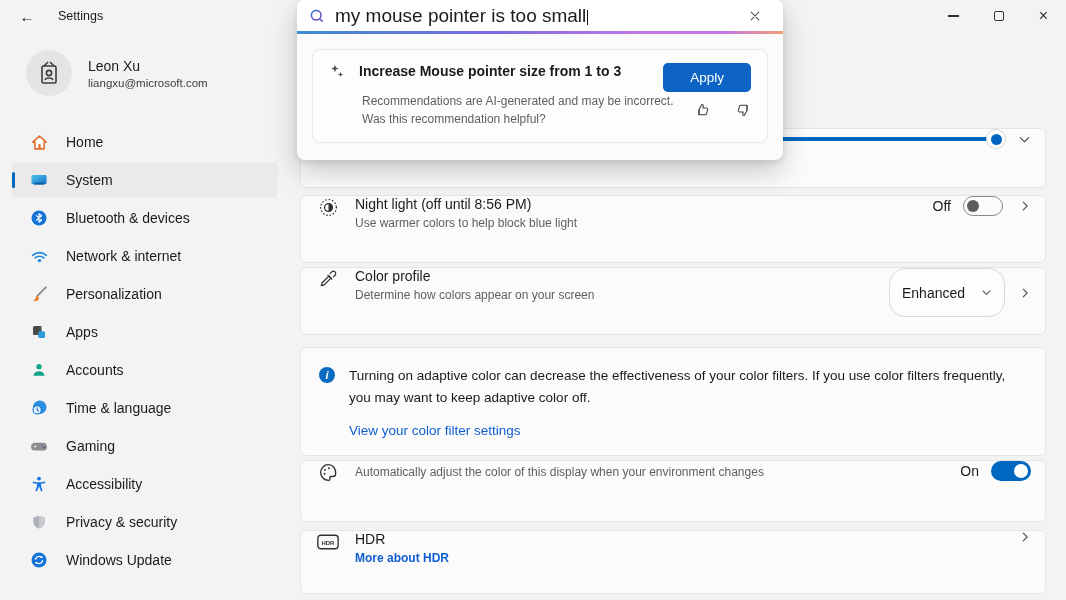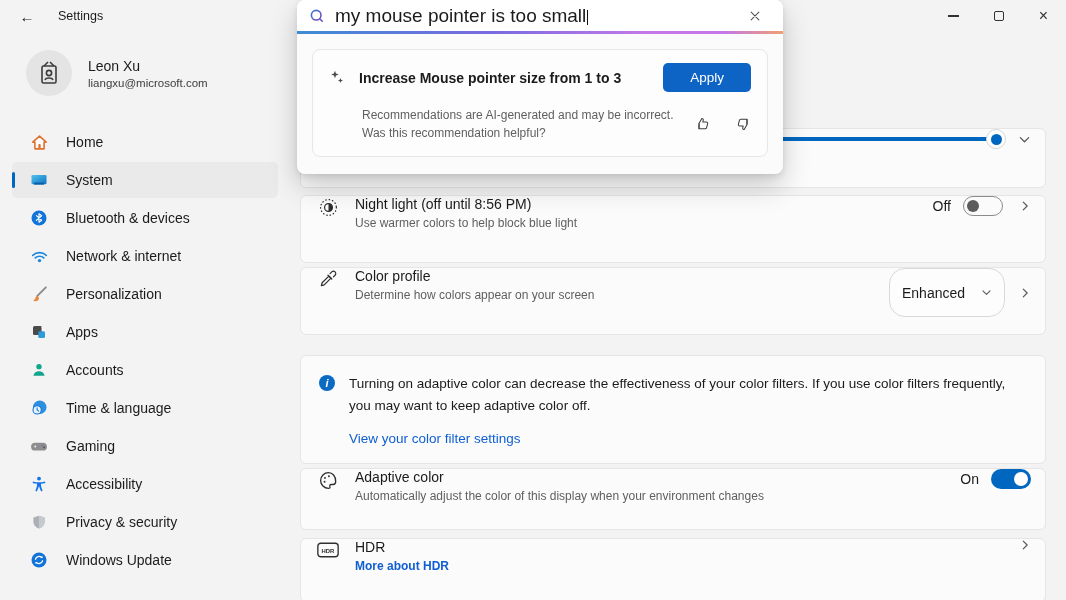--- a/index.html
+++ b/index.html
@@ -46,21 +46,21 @@
   .chev{display:flex;align-items:center;justify-content:center;color:#5a5a5a}
 
   .card-brightness{height:60px;margin-bottom:7px}
   .slider{position:relative;width:440px;height:20px;display:flex;align-items:center}
   .slider-track{width:100%;height:4px;border-radius:2px;background:var(--slider)}
   .slider-thumb{position:absolute;right:-2px;top:0;width:20px;height:20px;border-radius:50%;background:#fff;border:1px solid #d6d6d6;display:flex;align-items:center;justify-content:center}
   .slider-thumb::after{content:"";width:11px;height:11px;border-radius:50%;background:var(--slider)}
   .card-brightness .chev{margin-left:14px}
 
   .card-night{height:68px;margin-bottom:4px}
-  .card-color{height:68px;margin-bottom:20px}
+  .card-color{height:68px;margin-bottom:12px}
   .toggle-label{font-size:14px;margin-right:12px}
   .toggle{width:40px;height:20px;border-radius:10px;position:relative;flex:none}
   .toggle.off{border:1px solid #8b8b8b;background:#fbfbfb}
   .toggle.off .knob{position:absolute;left:3px;top:3px;width:12px;height:12px;border-radius:50%;background:#5c5c5c}
   .toggle.on{background:var(--toggle-on)}
   .toggle.on .knob{position:absolute;right:3px;top:3px;width:14px;height:14px;border-radius:50%;background:#fff}
   .after-toggle{margin-left:16px}
 
   .select-box{height:49px;min-width:116px;border:1px solid #d9d9d9;border-radius:16px;background:#fdfdfd;display:flex;align-items:center;padding:0 10px 0 12px;font-size:14px}
   .select-box .chev{margin-left:16px}
@@ -78,24 +78,24 @@
 
   
   .flyout{position:absolute;left:297px;top:0;width:486px;z-index:20;background:#fbfbfb;border-radius:8px;box-shadow:0 12px 28px rgba(0,0,0,.2),0 2px 6px rgba(0,0,0,.10)}
   .search-bar{height:31px;background:#fff;border-radius:8px 8px 0 0;display:flex;align-items:center;padding:0 12px}
   .search-text{font-size:19px;margin-left:10px;white-space:nowrap}
   .caret{display:inline-block;width:1px;height:15px;background:#111;margin-left:1px;vertical-align:-3px}
   .search-close{margin-left:auto;color:#4f4f4f;font-size:15px;width:22px;text-align:center}
   .grad-bar{height:3px;background:linear-gradient(90deg,var(--g1) 0%,var(--g2) 40%,var(--g3) 72%,var(--g3) 88%,var(--g4) 100%)}
   .flyout-body{padding:15px 15px 17px}
   .rec-card{background:#fdfdfd;border:1px solid #e7e7e7;border-radius:8px;padding:13px 16px 14px}
-  .rec-top{display:flex;align-items:center}
+  .rec-top{display:flex;align-items:flex-start}
   .rec-title{font-size:14px;font-weight:bold;margin-left:13px}
   .apply-btn{margin-left:auto;background:var(--accent);color:#fff;border:none;border-radius:5px;font-size:13.5px;padding:7px 27px;font-family:inherit;cursor:pointer}
-  .rec-bottom{display:flex;align-items:center;margin-top:14px;padding-left:33px}
+  .rec-bottom{display:flex;align-items:center;padding-left:33px}
   .rec-disclaimer{font-size:12px;color:#5f5f5f;line-height:1.5;max-width:348px}
   .thumbs{margin-left:auto;display:flex;align-items:center;gap:24px;color:#3d3d3d}
 
   svg{display:block}
 </style>
 </head>
 <body>
 
 <div class="titlebar">
   <div class="back-btn">
@@ -345,21 +345,20 @@
   <div class="card card-adaptive">
     <span class="row-icon">
       <svg width="21" height="21" viewBox="0 0 24 24">
           <path d="M12 3a9 9 0 1 0 0 18c1.5 0 2-.9 1.6-2-.4-1.2-.2-2.4 1.4-2.4h2.2c2 0 3-1.2 3-3.6C20.2 7 16.6 3 12 3z" fill="none" stroke="#2f2f2f" stroke-width="1.5"></path>
           <circle cx="8" cy="9" r="1.1" fill="#2f2f2f"></circle>
           <circle cx="12.5" cy="7.2" r="1.1" fill="#2f2f2f"></circle>
           <circle cx="7.5" cy="13.5" r="1.1" fill="#2f2f2f"></circle>
         </svg>
     </span>
     <div class="row-text">
-      <div class="row-title">Adaptive color</div>
       <div class="row-sub">Automatically adjust the color of this display when your environment changes</div>
     </div>
     <div class="row-right">
       <span class="toggle-label">On</span>
       <div class="toggle on">
           <div class="knob"></div>
         </div>
     </div>
   </div>
 

